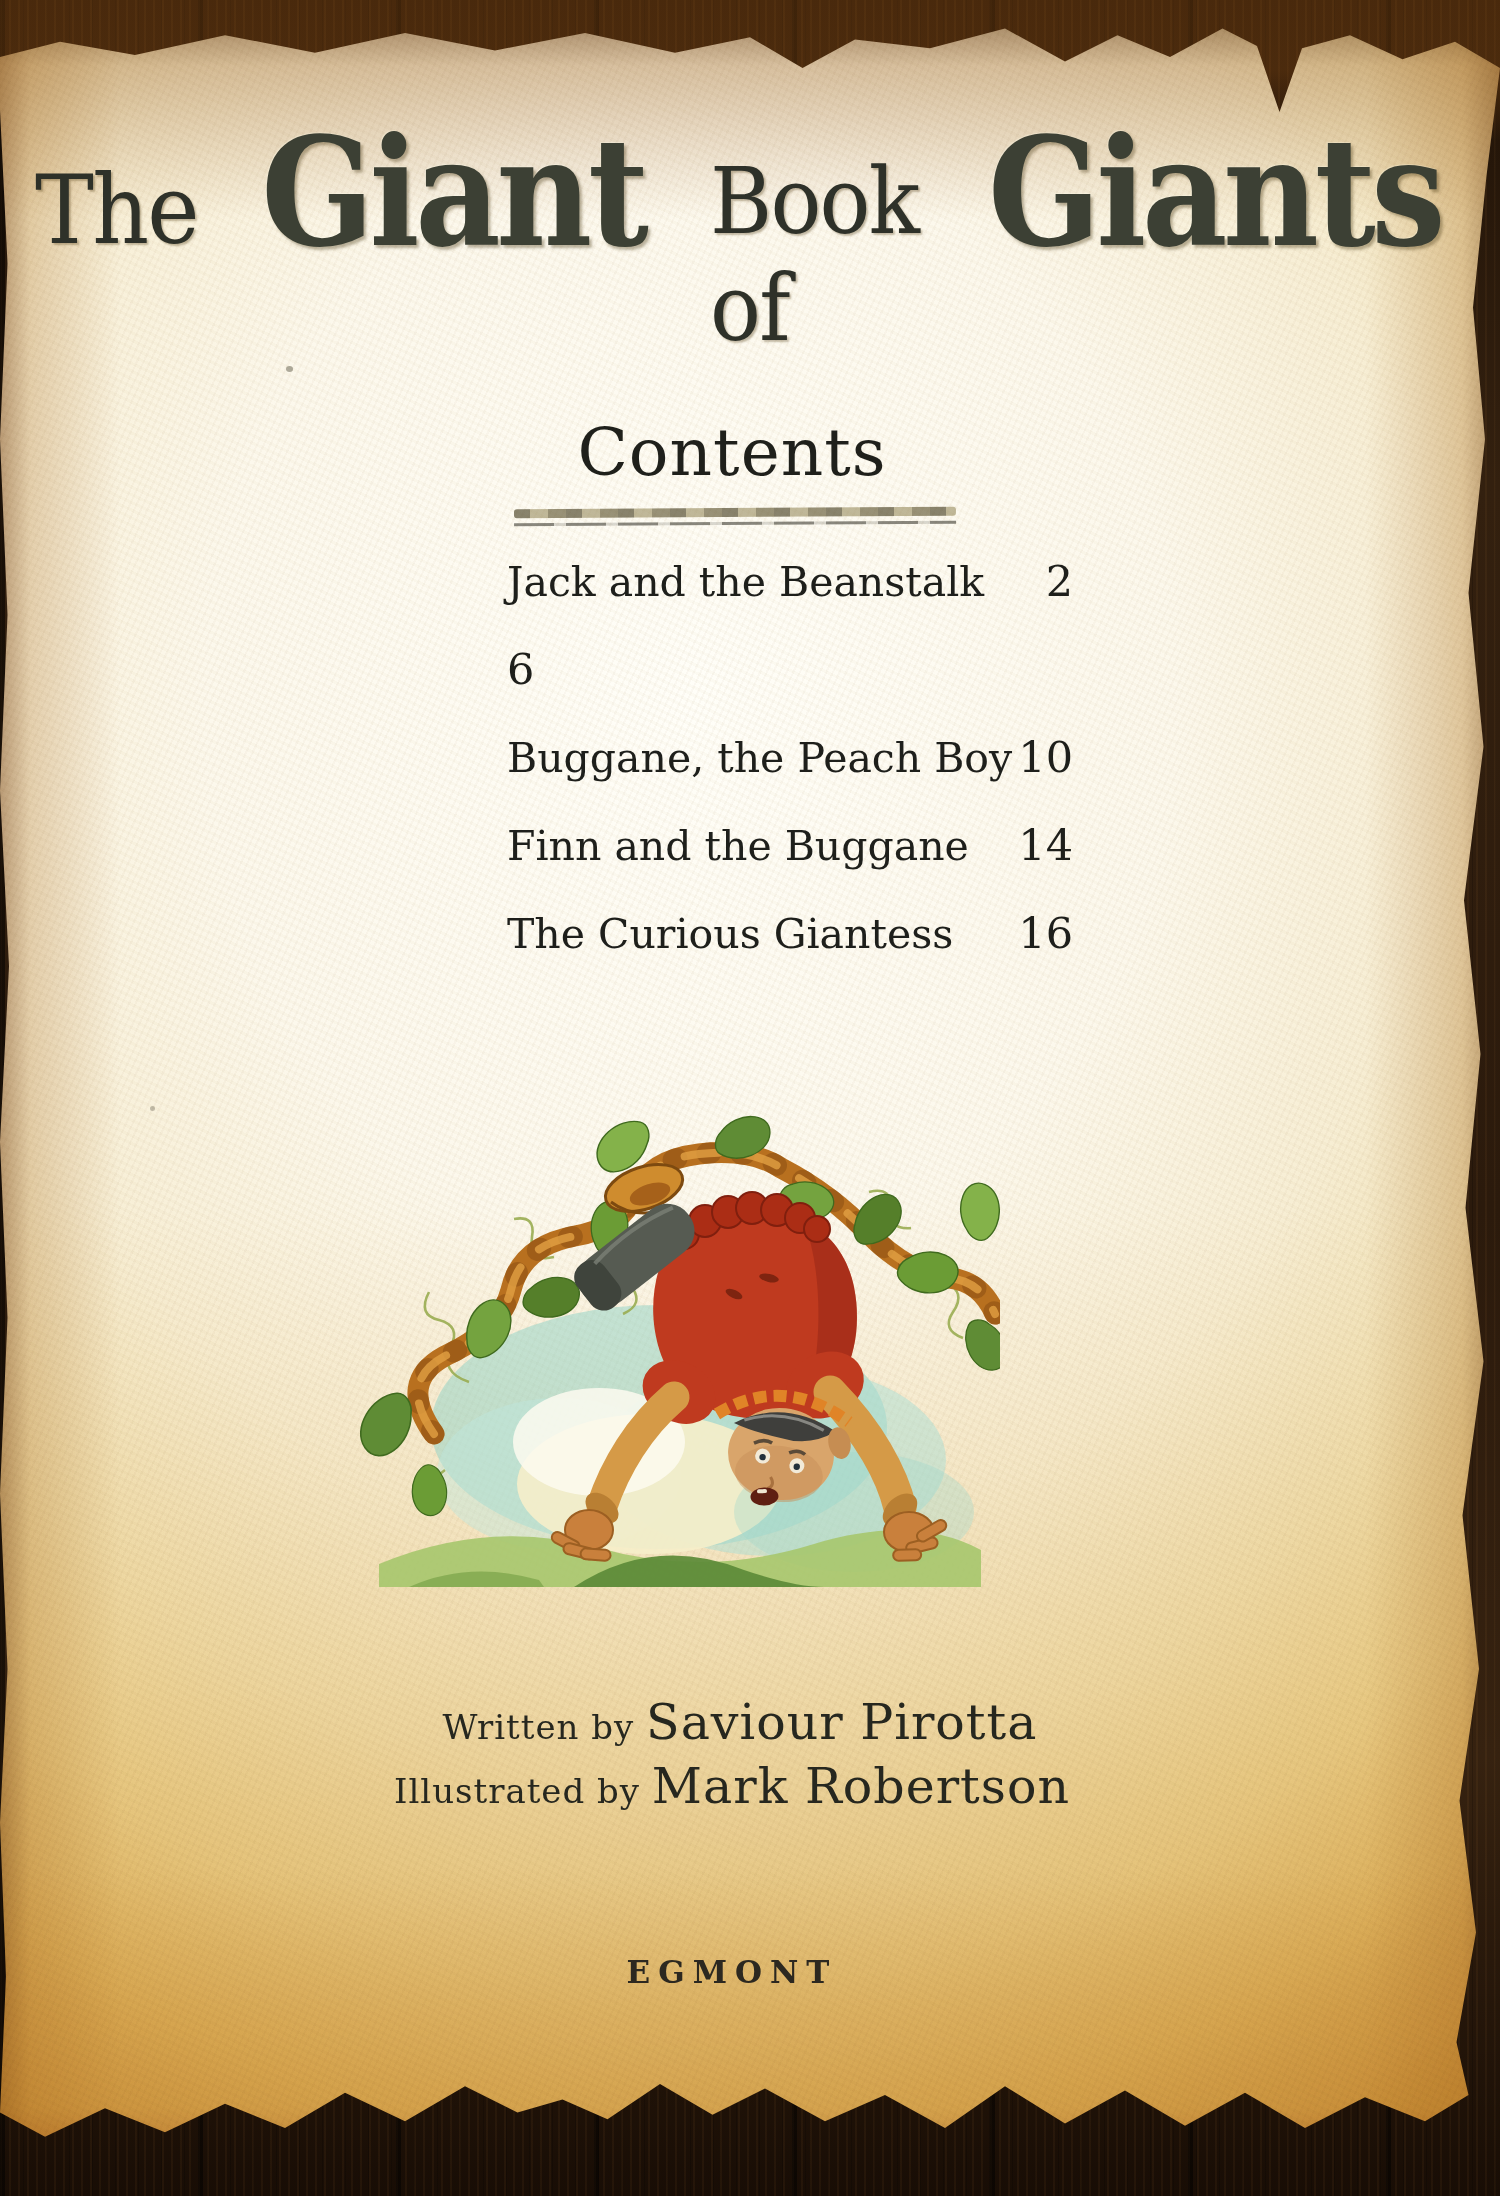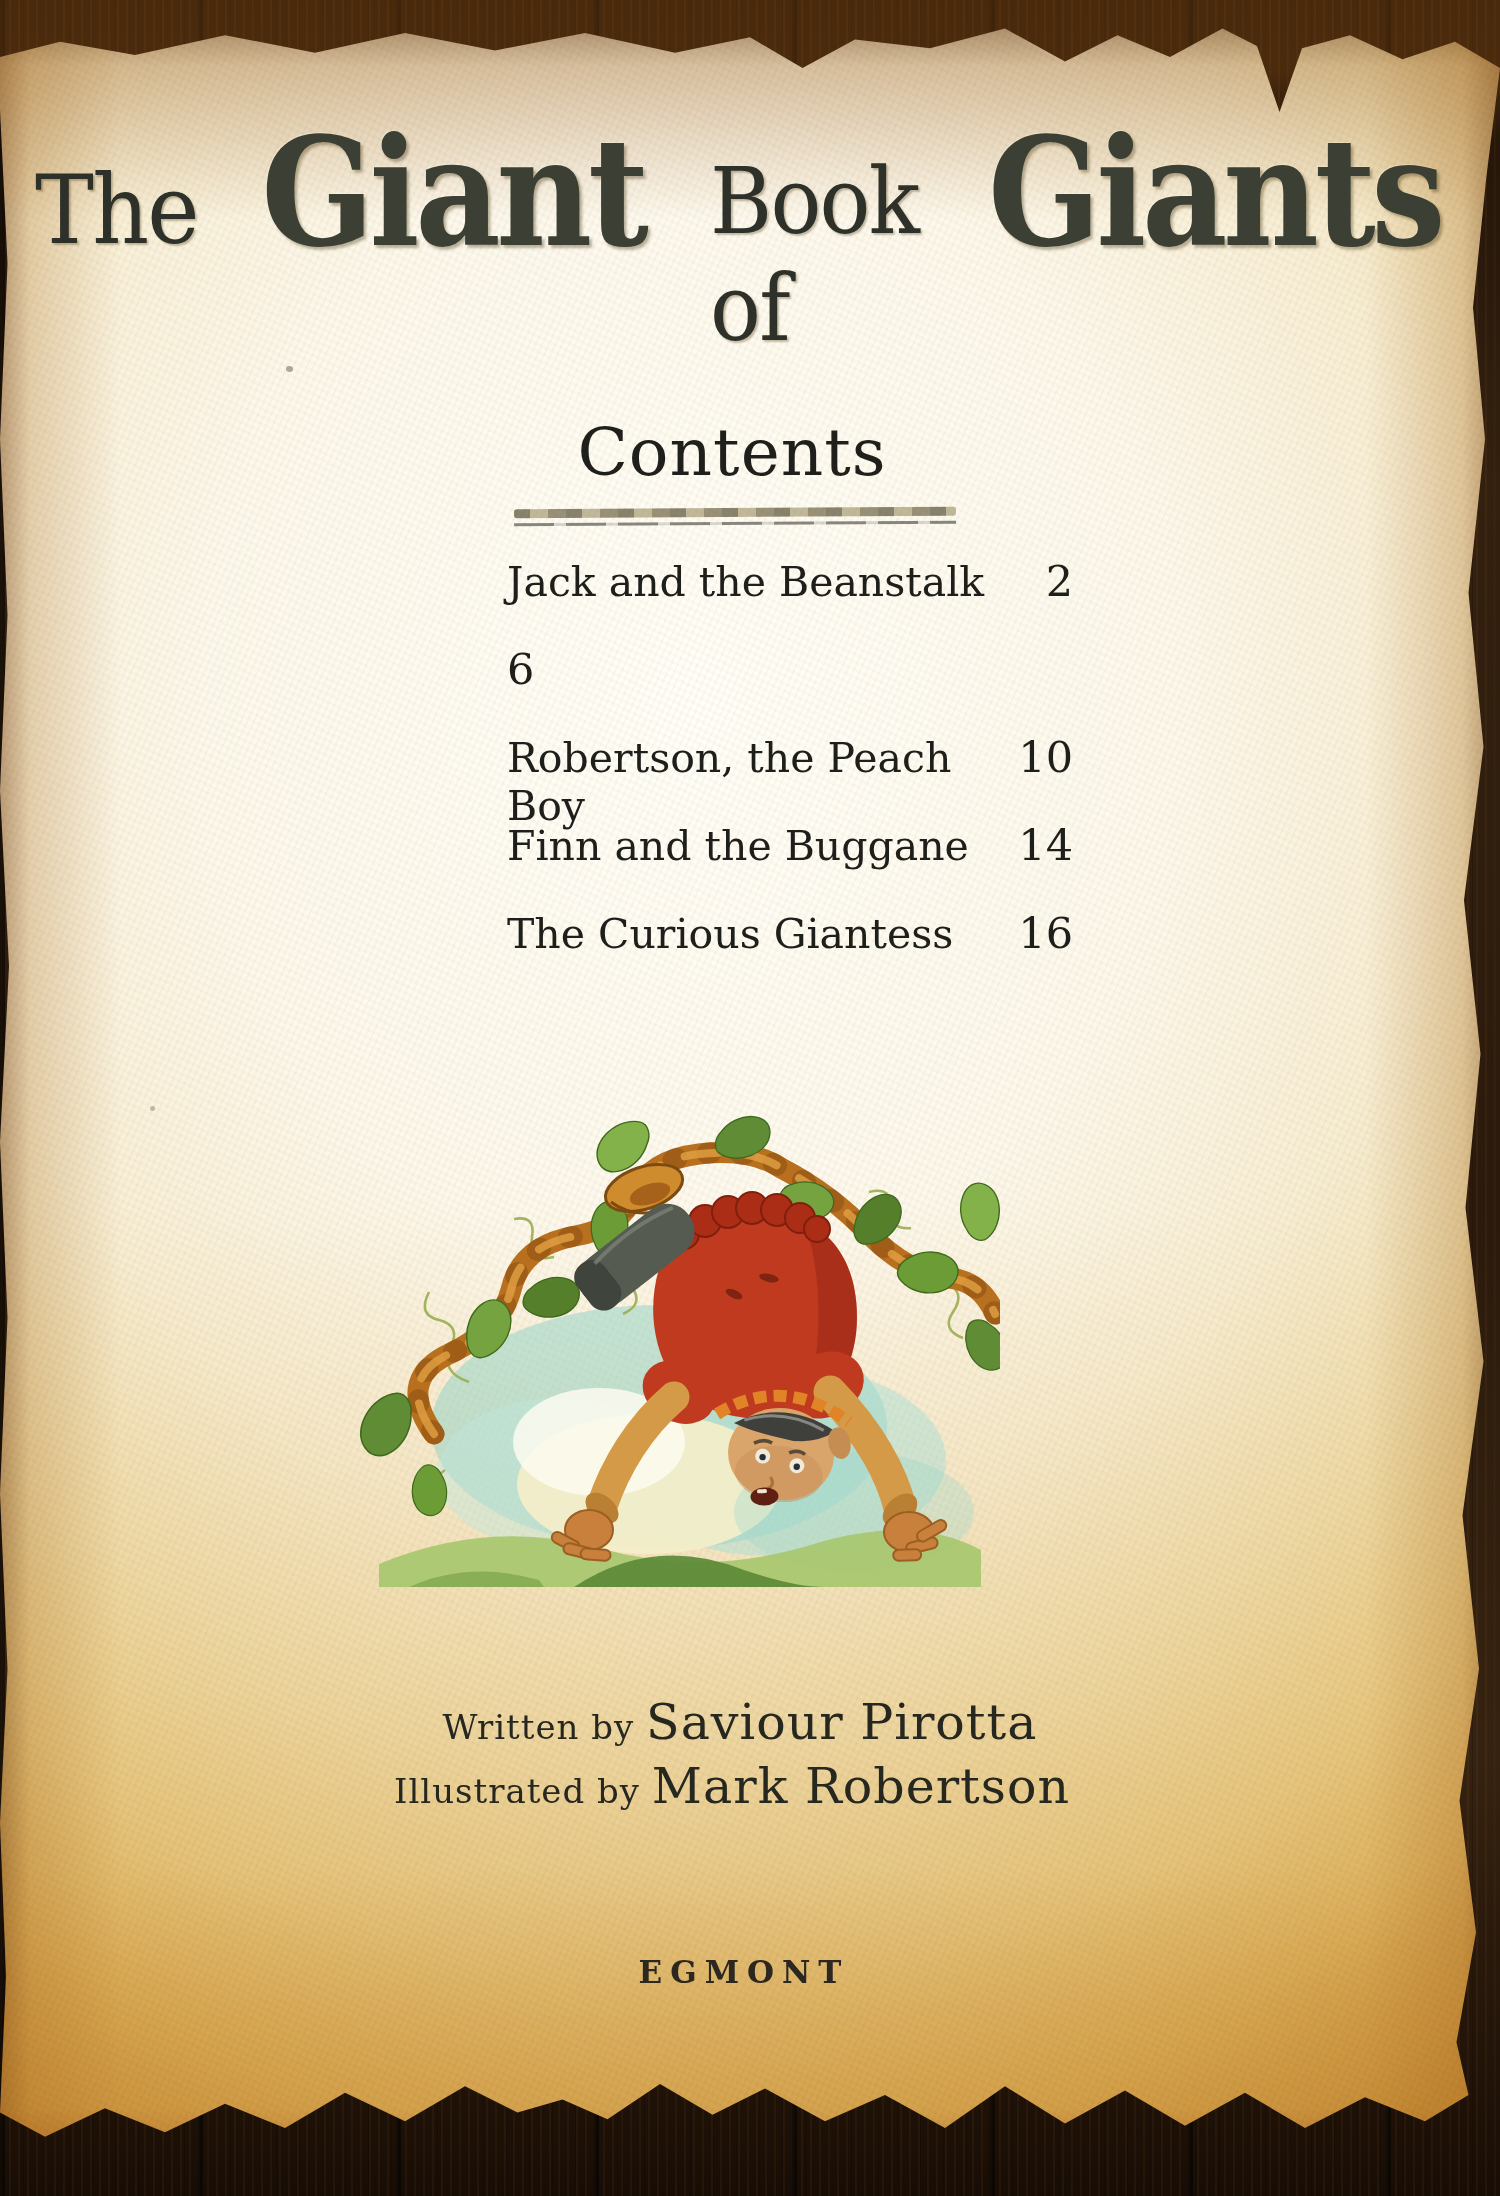--- a/index.html
+++ b/index.html
@@ -48,21 +48,21 @@
   .toc-row .pg{font-size:43px;}
 
   .illu{position:absolute;left:348px;top:1082px;width:652px;height:505px;}
 
   .credits{position:absolute;left:0;width:1464px;text-align:center;color:#26271f;}
   .credits.line1{top:1694px;margin-left:8px;}
   .credits.line2{top:1758px;}
   .credits .lbl{font-size:34px;letter-spacing:1px;}
   .credits .nm{font-size:49px;letter-spacing:1px;}
 
-  .publisher{position:absolute;left:0;width:1464px;top:1954px;text-align:center;font-size:31px;font-weight:600;letter-spacing:8px;color:#2c2820;margin-left:12px;}
+  .publisher{position:absolute;left:0;width:1464px;top:1954px;text-align:center;font-size:31px;font-weight:600;letter-spacing:8px;color:#2c2820;}
 </style>
 </head>
 <body>
 
 <div class="stage">
   <div class="parchment"></div>
   <div class="speck s1"></div>
   <div class="speck s2"></div>
 
   <div class="title">
@@ -81,21 +81,21 @@
 
   <div class="toc">
     <div class="toc-row">
       <span>Jack and the Beanstalk</span>
       <span class="pg">2</span>
     </div>
     <div class="toc-row">
       <span class="pg">6</span>
     </div>
     <div class="toc-row">
-      <span>Robertson, the Peach Boy</span>
+      <span>Buggane, the Peach Boy</span>
       <span class="pg">10</span>
     </div>
     <div class="toc-row">
       <span>Finn and the Buggane</span>
       <span class="pg">14</span>
     </div>
     <div class="toc-row">
       <span>The Curious Giantess</span>
       <span class="pg">16</span>
     </div>

